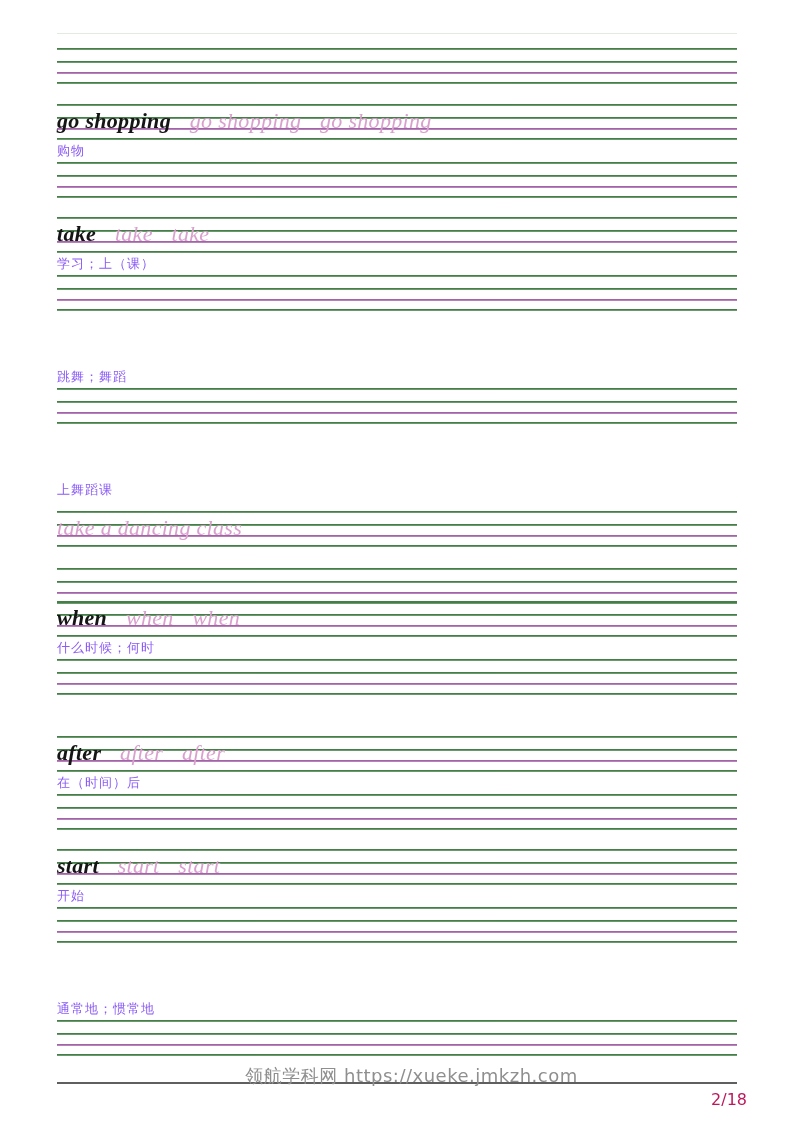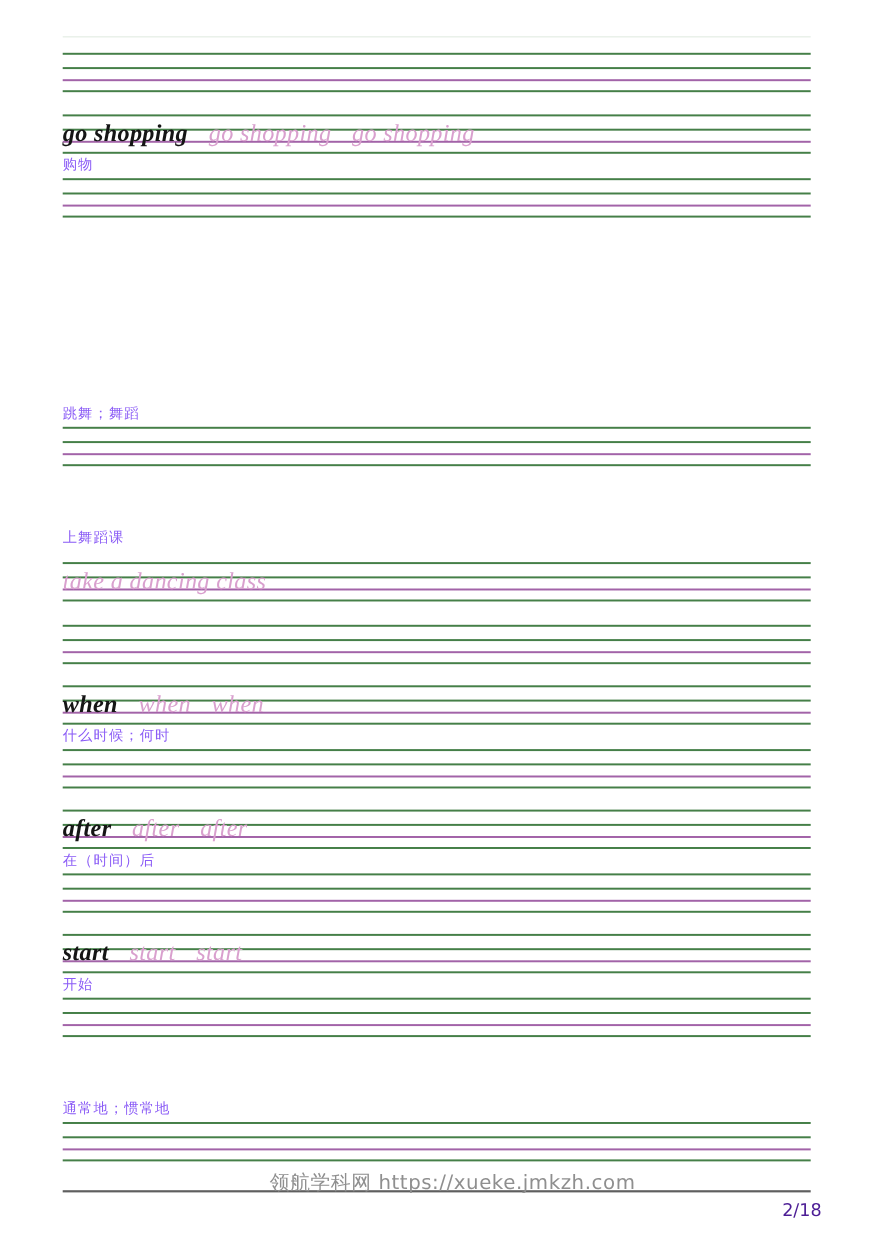--- a/index.html
+++ b/index.html
@@ -46,21 +46,21 @@
     color:#8b5cf6;letter-spacing:1px;
   }
   .footer-rule{position:absolute;top:1082px;left:57px;width:680px;height:1.5px;background:#5f5f5f;}
   .watermark{
     position:absolute;top:1064px;left:15px;width:100%;text-align:center;
     font-family:"DejaVu Sans",sans-serif;font-size:18px;line-height:24px;
     color:var(--footer-gray);letter-spacing:0.5px;
   }
   .pagenum{
     position:absolute;top:1090px;right:46px;
-    font-family:"DejaVu Sans",sans-serif;font-size:16px;line-height:20px;color:#4c1d95;
+    font-family:"DejaVu Sans",sans-serif;font-size:16px;line-height:20px;color:#be185d;
   }
 </style>
 </head>
 <body>
 
 <div class="page">
 
   <div class="faint-line"></div>
 
   <div class="grid" style="top:48px"></div>
@@ -70,37 +70,48 @@
       <div class="wordline">
         <span class="headword">go shopping</span>
         <span class="trace">go shopping</span>
         <span class="trace">go shopping</span>
       </div>
     </div>
     <div class="meaning">购物</div>
     <div class="grid empty"></div>
   </section>
 
+  <section class="entry" style="top:217px">
+    <div class="grid">
+      <div class="wordline">
+        <span class="headword">take</span>
+        <span class="trace">take</span>
+        <span class="trace">take</span>
+      </div>
+    </div>
+    <div class="meaning">学习；上（课）</div>
+    <div class="grid empty"></div>
+  </section>
 
   <section class="entry" style="top:330px">
     <div class="meaning">跳舞；舞蹈</div>
     <div class="grid empty"></div>
   </section>
 
   <section class="entry tall" style="top:443px">
     <div class="meaning">上舞蹈课</div>
     <div class="grid practice">
       <div class="wordline">
         <span class="trace" style="margin-left:0">take a dancing class</span>
       </div>
     </div>
     <div class="grid empty"></div>
   </section>
 
-  <section class="entry" style="top:623px">
+  <section class="entry" style="top:601px">
     <div class="grid">
       <div class="wordline">
         <span class="headword">when</span>
         <span class="trace">when</span>
         <span class="trace">when</span>
       </div>
     </div>
     <div class="meaning">什么时候；何时</div>
     <div class="grid empty"></div>
   </section>

